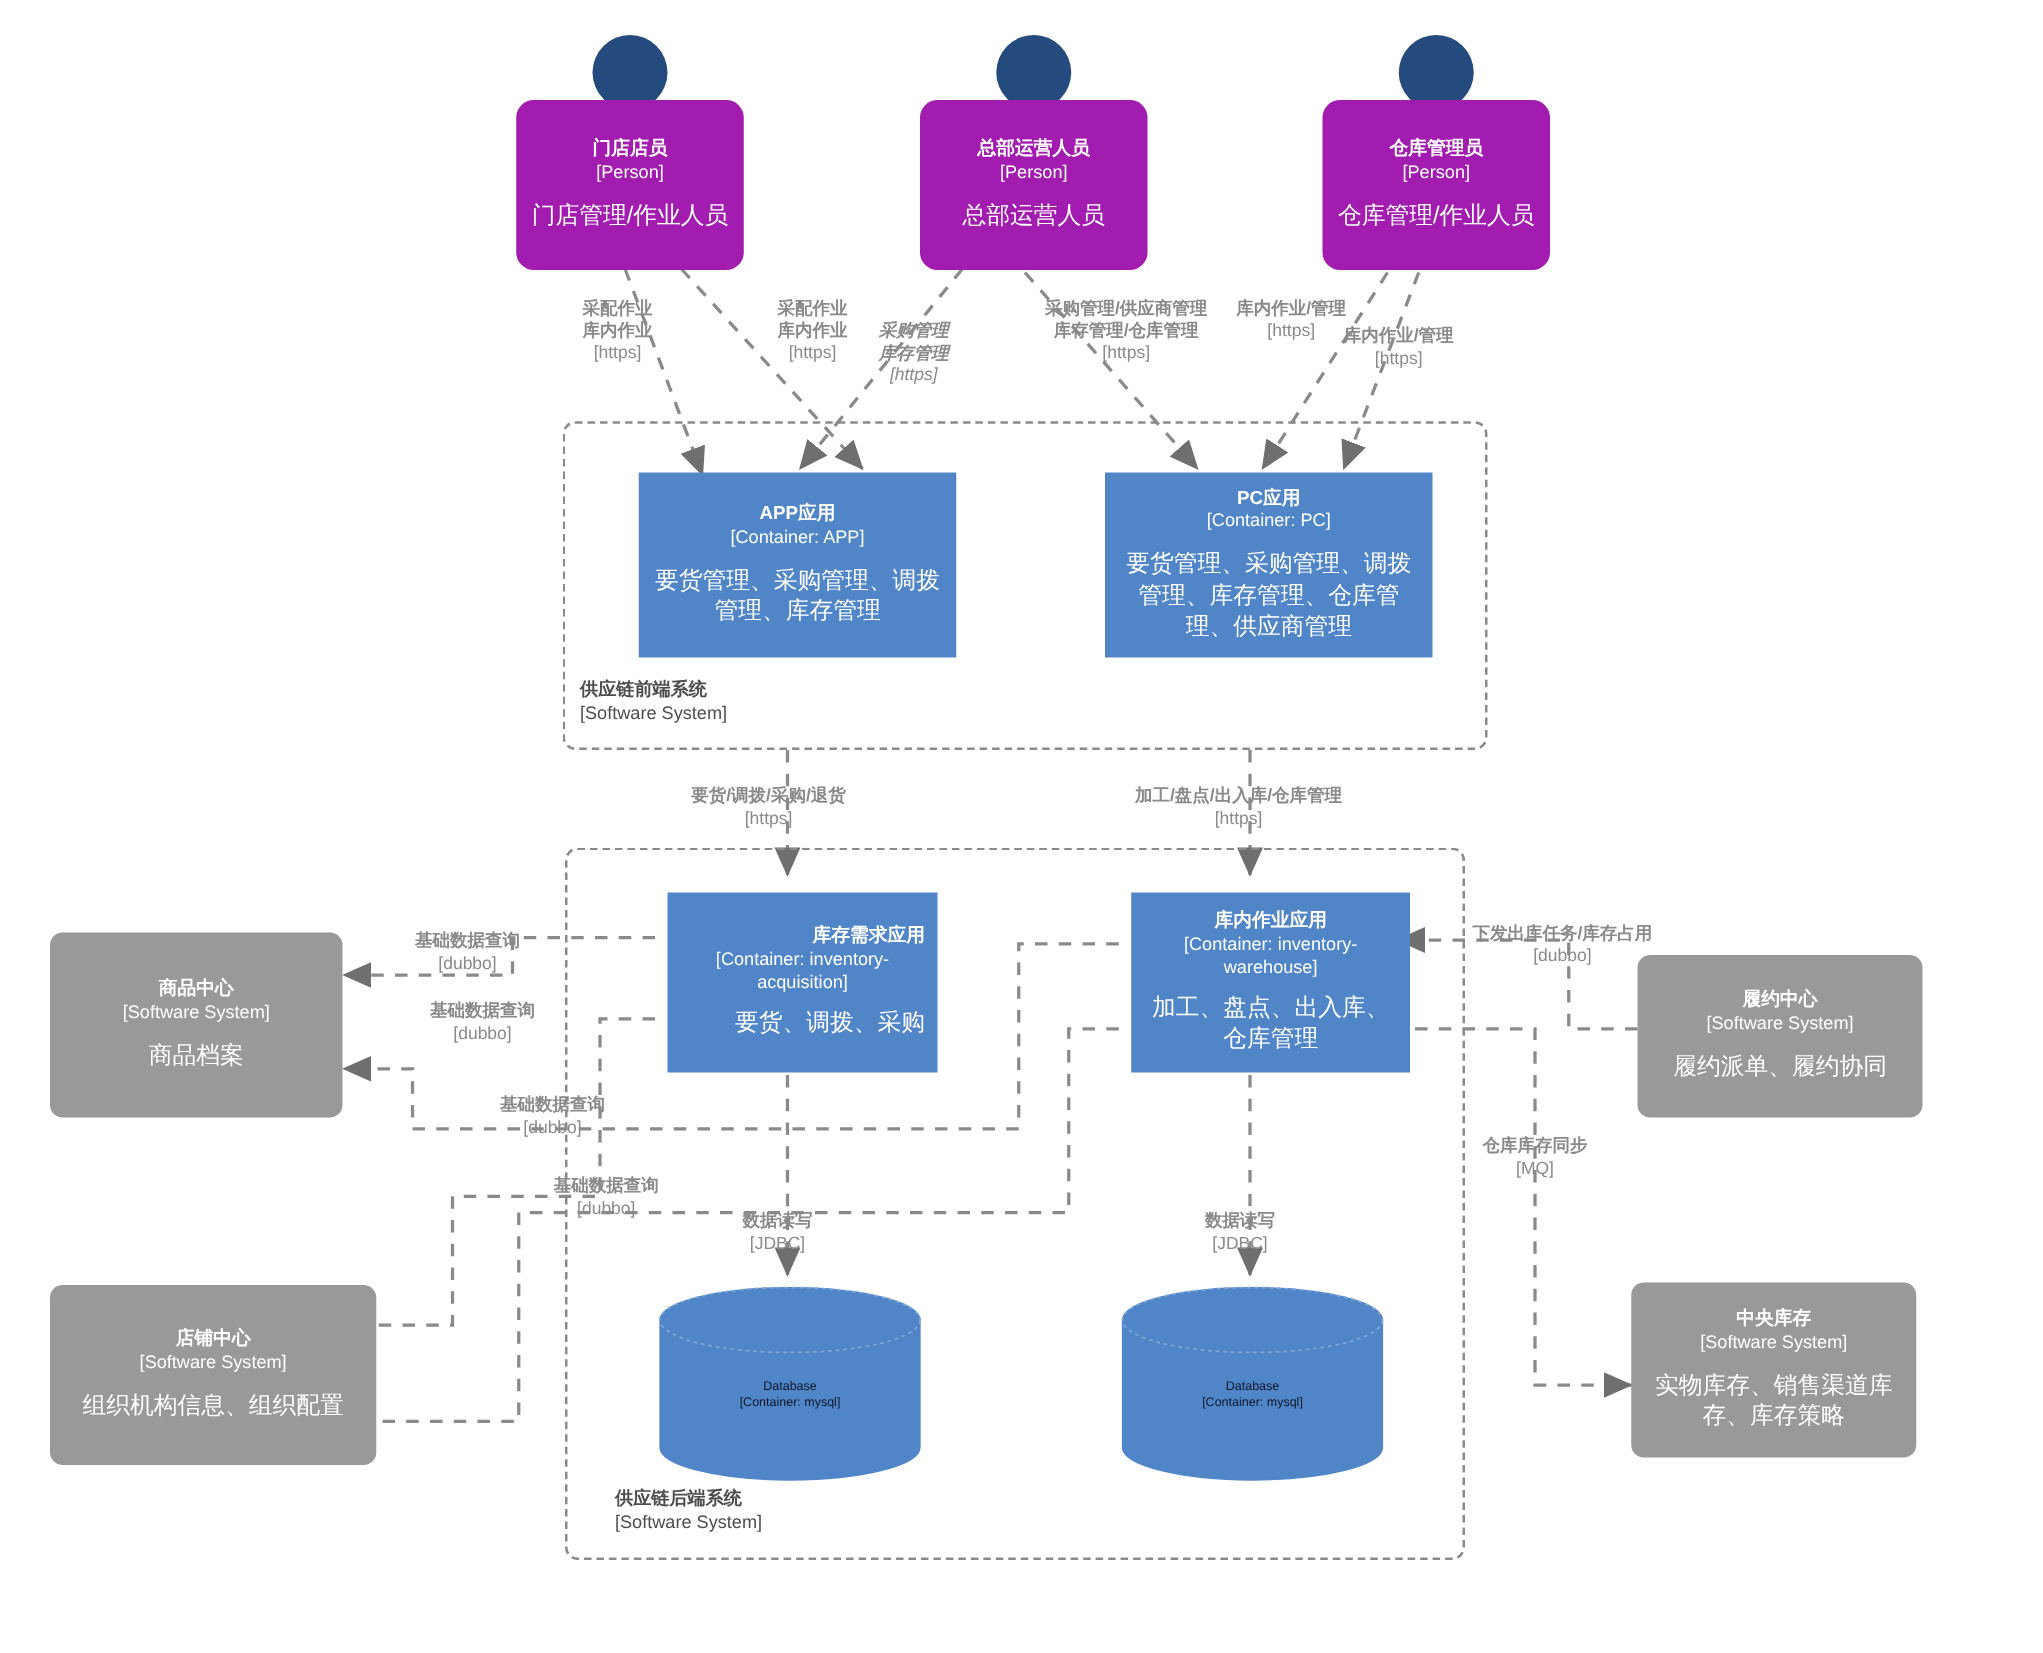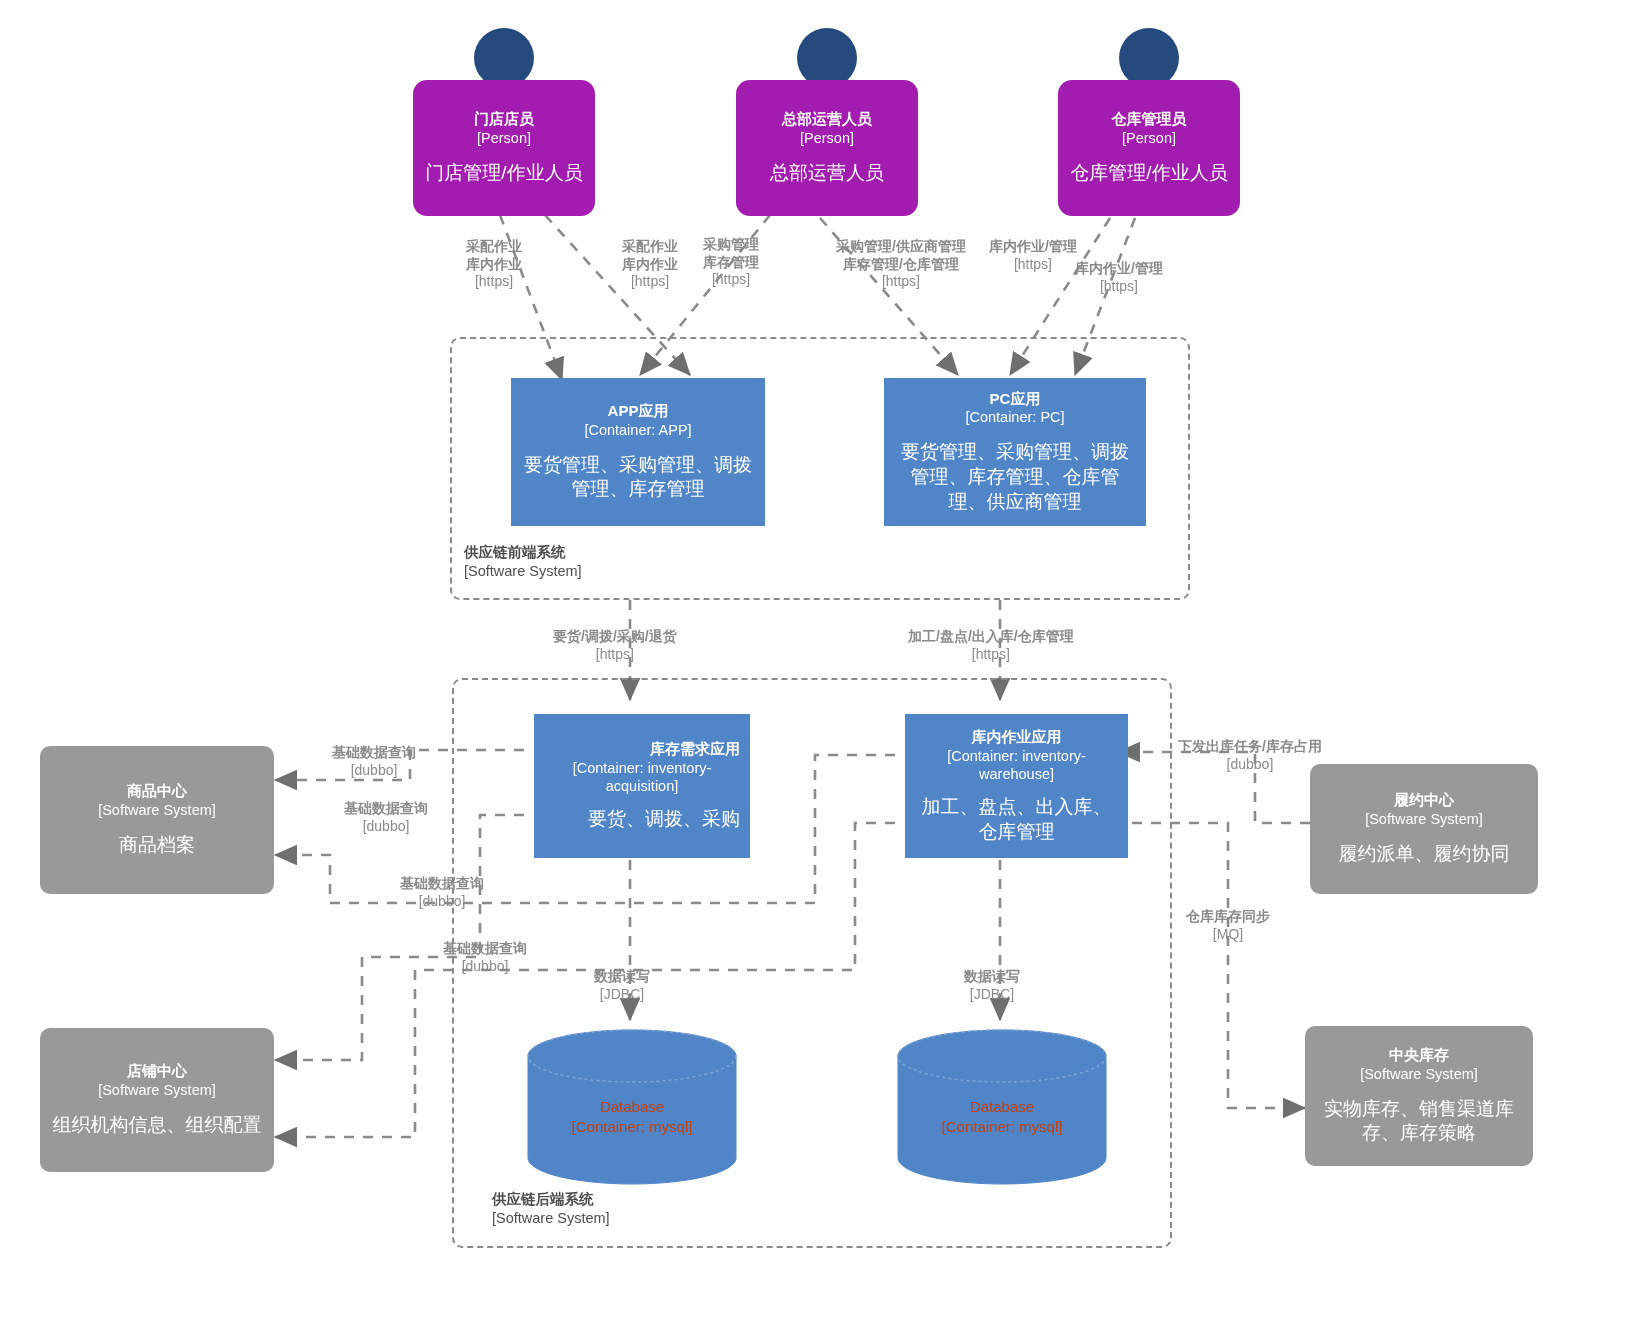--- a/index.html
+++ b/index.html
@@ -29,21 +29,21 @@
 
   
   .elabel{position:absolute;color:#8a8a8a;font-size:14px;line-height:1.25;text-align:center;
           white-space:nowrap;}
   .elabel .l1{display:block;font-weight:bold;}
   .elabel .l2{display:block;font-weight:normal;}
 
   
   .db{position:absolute;}
   .db .cyl-text{position:absolute;left:0;right:0;top:56%;transform:translateY(-50%);
-      text-align:center;color:#c2410c;font-size:15px;line-height:1.3;}
+      text-align:center;color:#0f172a;font-size:10px;line-height:1.3;}
 </style>
 </head>
 <body>
 
 <div id="canvas">
 
   <svg class="layer" viewBox="0 0 1634 1322">
     <defs>
       <marker id="ah" markerWidth="10" markerHeight="10" refX="8.5" refY="4" orient="auto">
         <path d="M0,0 L9,4 L0,8 z" fill="#6f6f6f"></path>
@@ -162,21 +162,21 @@
       <div>[Container: mysql]</div>
     </div>
   </div>
 
   <div class="node ext-box" style="left:40px;top:746px;width:234px;height:148px;">
     <div class="n-title">商品中心</div>
     <div class="n-tech">[Software System]</div>
     <div class="n-desc">商品档案</div>
   </div>
 
-  <div class="node ext-box" style="left:40px;top:1028px;width:234px;height:144px;">
+  <div class="node ext-box" style="left:40px;top:1028px;width:261px;height:144px;">
     <div class="n-title">店铺中心</div>
     <div class="n-tech">[Software System]</div>
     <div class="n-desc" style="max-width:218px;">组织机构信息、组织配置</div>
   </div>
 
   <div class="node ext-box" style="left:1310px;top:764px;width:228px;height:130px;">
     <div class="n-title">履约中心</div>
     <div class="n-tech">[Software System]</div>
     <div class="n-desc">履约派单、履约协同</div>
   </div>
@@ -190,21 +190,21 @@
   <div class="elabel" style="left:466px;top:238px;">
     <span class="l1">采配作业<br>库内作业</span>
     <span class="l2">[https]</span>
   </div>
 
   <div class="elabel" style="left:622px;top:238px;">
     <span class="l1">采配作业<br>库内作业</span>
     <span class="l2">[https]</span>
   </div>
 
-  <div class="elabel" style="left:703px;top:236px;">
+  <div class="elabel" style="left:703px;top:256px;font-style:italic;">
     <span class="l1">采购管理<br>库存管理</span>
     <span class="l2">[https]</span>
   </div>
 
   <div class="elabel" style="left:836px;top:238px;">
     <span class="l1">采购管理/供应商管理<br>库存管理/仓库管理</span>
     <span class="l2">[https]</span>
   </div>
 
   <div class="elabel" style="left:989px;top:238px;">

